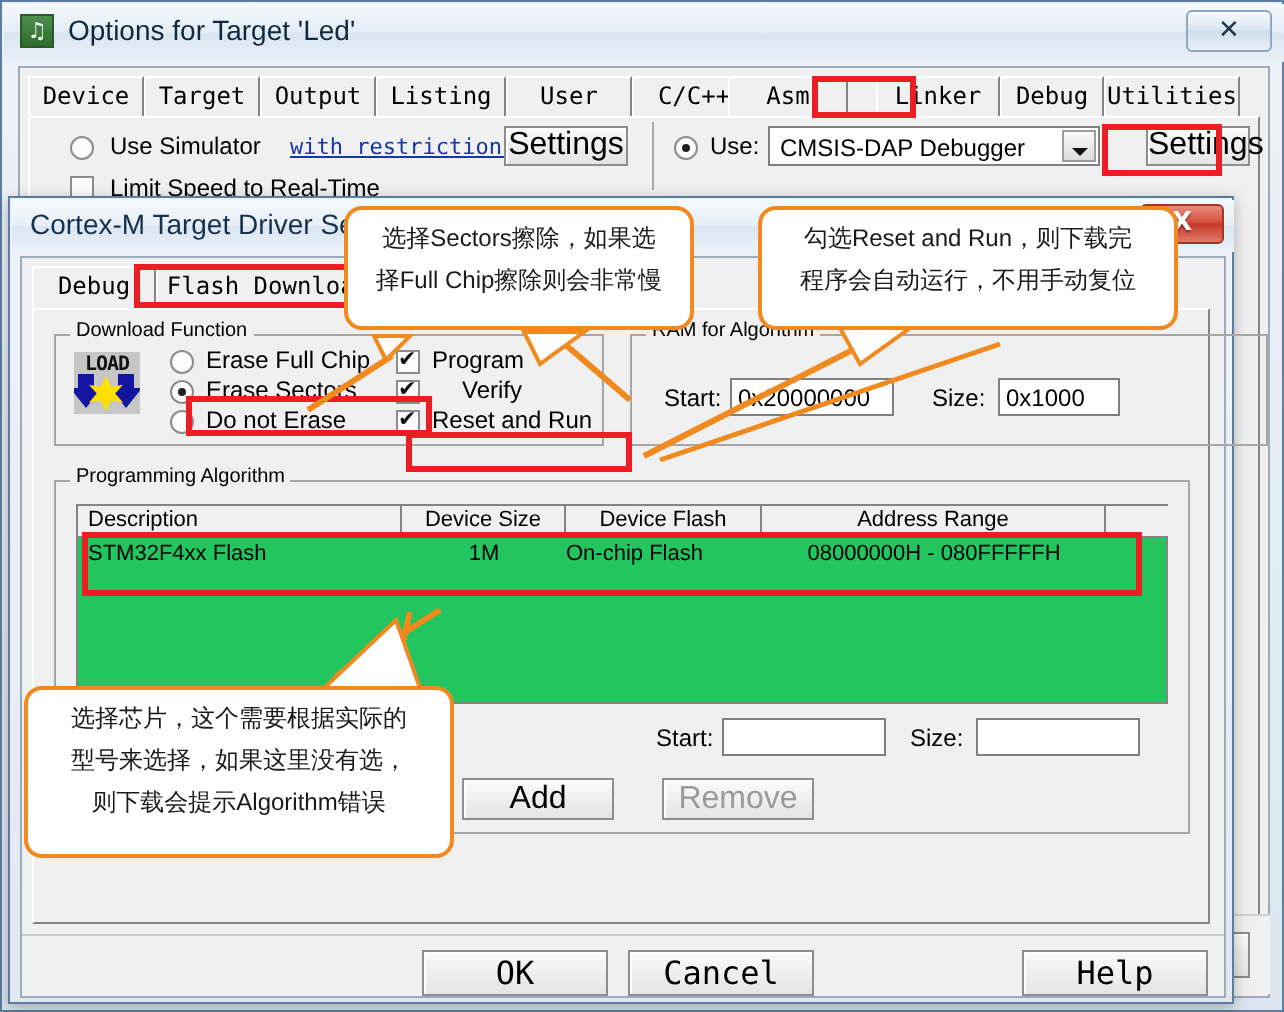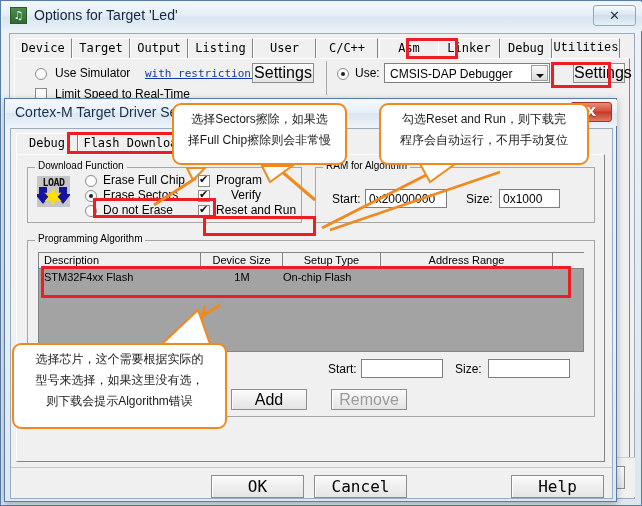--- a/index.html
+++ b/index.html
@@ -236,21 +236,21 @@
   }
   .load-icon .ltxt{
     position:absolute;left:0;top:1px;width:33px;text-align:center;
     font-family:"DejaVu Sans Mono", monospace;
     font-size:10px;font-weight:bold;color:#111;letter-spacing:-0.5px;
   }
 
   
   .tbl{
     position:absolute;
-    background:#a3a3a3;
+    background:#22c55e;
     border:1px solid #848484;
     box-sizing:border-box;
   }
   .tbl-head{
     position:absolute;left:0;top:0;height:16px;width:100%;
     background:#f0f0f0;
     border-bottom:1px solid #848484;
     box-sizing:border-box;
   }
   .th{
@@ -315,24 +315,24 @@
 
     <div class="outer-client">
 
       <div class="tabstrip">
         <div class="tab" style="left:0px;width:58px;"><span>Device</span></div>
         <div class="tab" style="left:58px;width:58px;"><span>Target</span></div>
         <div class="tab" style="left:116px;width:58px;"><span>Output</span></div>
         <div class="tab" style="left:174px;width:65px;"><span>Listing</span></div>
         <div class="tab" style="left:239px;width:63px;"><span>User</span></div>
         <div class="tab" style="left:302px;width:62px;"><span>C/C++</span></div>
-        <div class="tab" style="left:365px;width:60px;"><span>Asm</span></div>
+        <div class="tab" style="left:350px;width:60px;"><span>Asm</span></div>
         <div class="tab" style="left:424px;width:62px;"><span>Linker</span></div>
         <div class="tab" style="left:486px;width:52px;"><span>Debug</span></div>
-        <div class="tab" style="left:538px;width:68px;font-family:Liberation Mono, monospace;"><span>Utilities</span></div>
+        <div class="tab" style="left:538px;width:68px;"><span>Utilities</span></div>
       </div>
 
       <div class="panel-body">
 
         <div class="radio" style="left:20px;top:9px;"></div>
         <div class="lbl" style="left:40px;top:7px;">Use Simulator</div>
         <div class="link" style="left:130px;top:8px;">with restrictions</div>
         <div class="btn" style="left:237px;top:4px;width:62px;height:20px;line-height:18px;">Settings</div>
 
         <div class="checkbox" style="left:20px;top:29px;"></div>
@@ -402,47 +402,48 @@
           <div class="checkbox checked" style="left:170px;top:7px;"></div>
           <div class="lbl" style="left:188px;top:5px;">Program</div>
 
           <div class="checkbox checked" style="left:170px;top:22px;"></div>
           <div class="lbl" style="left:203px;top:20px;">Verify</div>
 
           <div class="checkbox checked" style="left:170px;top:37px;"></div>
           <div class="lbl" style="left:188px;top:35px;">Reset and Run</div>
         </div>
 
-        <div class="group" style="left:298px;top:12px;width:280px;height:56px;">
+        <div class="group" style="left:298px;top:12px;width:319px;height:56px;">
           <div class="group-title">RAM for Algorithm</div>
           <div class="lbl" style="left:16px;top:24px;">Start:</div>
           <div class="txtbox" style="left:49px;top:21px;width:82px;height:19px;">
             <span>0x20000000</span>
           </div>
           <div class="lbl" style="left:150px;top:24px;">Size:</div>
           <div class="txtbox" style="left:183px;top:21px;width:61px;height:19px;">
             <span>0x1000</span>
           </div>
         </div>
 
         <div class="group" style="left:10px;top:85px;width:568px;height:177px;">
           <div class="group-title">Programming Algorithm</div>
 
           <div class="tbl" style="left:10px;top:11px;width:546px;height:100px;">
             <div class="tbl-head">
               <div class="th" style="left:0px;width:162px;padding-left:5px;">Description</div>
               <div class="th" style="left:162px;width:82px;text-align:center;">Device Size</div>
-              <div class="th" style="left:244px;width:98px;text-align:center;">Setup Type</div>
+              <div class="th" style="left:244px;width:98px;text-align:center;">Device Flash</div>
               <div class="th" style="left:342px;width:172px;text-align:center;">Address Range</div>
               <div class="th" style="left:514px;width:31px;border-right:none;"></div>
             </div>
             <div style="position:absolute;left:0;top:17px;height:15px;width:100%;">
               <div class="td" style="left:5px;top:1px;">STM32F4xx Flash</div>
               <div class="td" style="left:162px;top:1px;width:82px;text-align:center;">1M</div>
               <div class="td" style="left:244px;top:1px;width:98px;text-align:left;">On-chip Flash</div>
+              <div class="td" style="left:342px;top:1px;width:172px;text-align:center;">08000000H - 080FFFFFH</div>
             </div>
           </div>
 
           <div class="lbl" style="left:300px;top:121px;">Start:</div>
           <div class="txtbox" style="left:333px;top:118px;width:82px;height:19px;">
             <span></span>
           </div>
           <div class="lbl" style="left:427px;top:121px;">Size:</div>
           <div class="txtbox" style="left:460px;top:118px;width:82px;height:19px;">
             <span></span>

